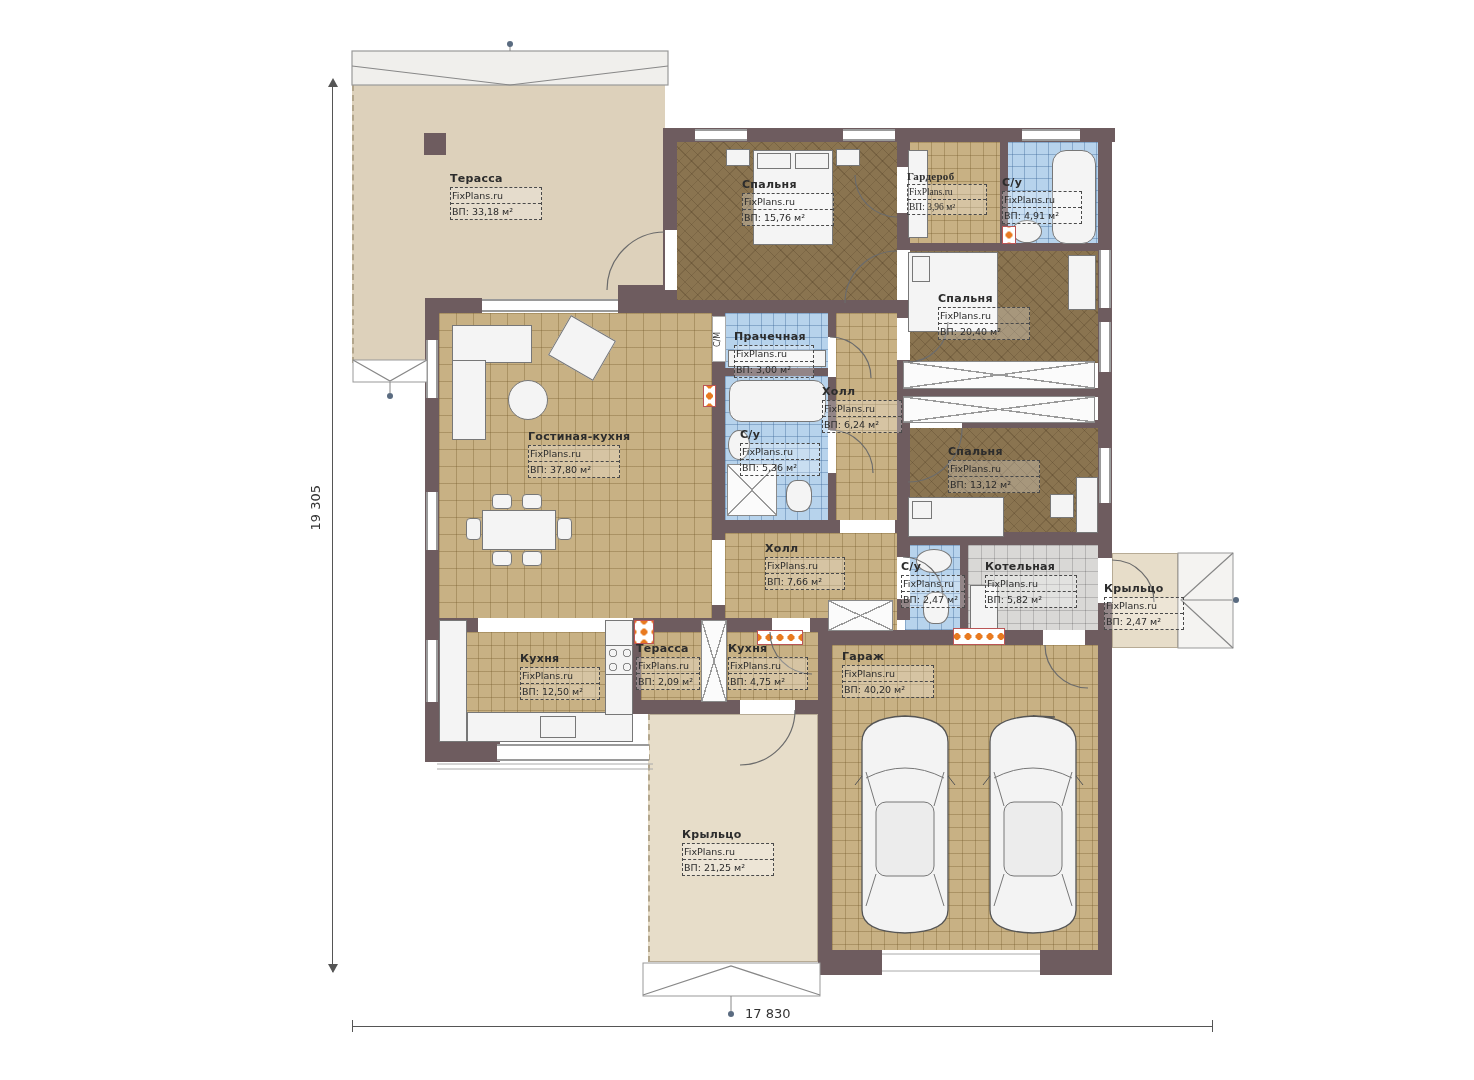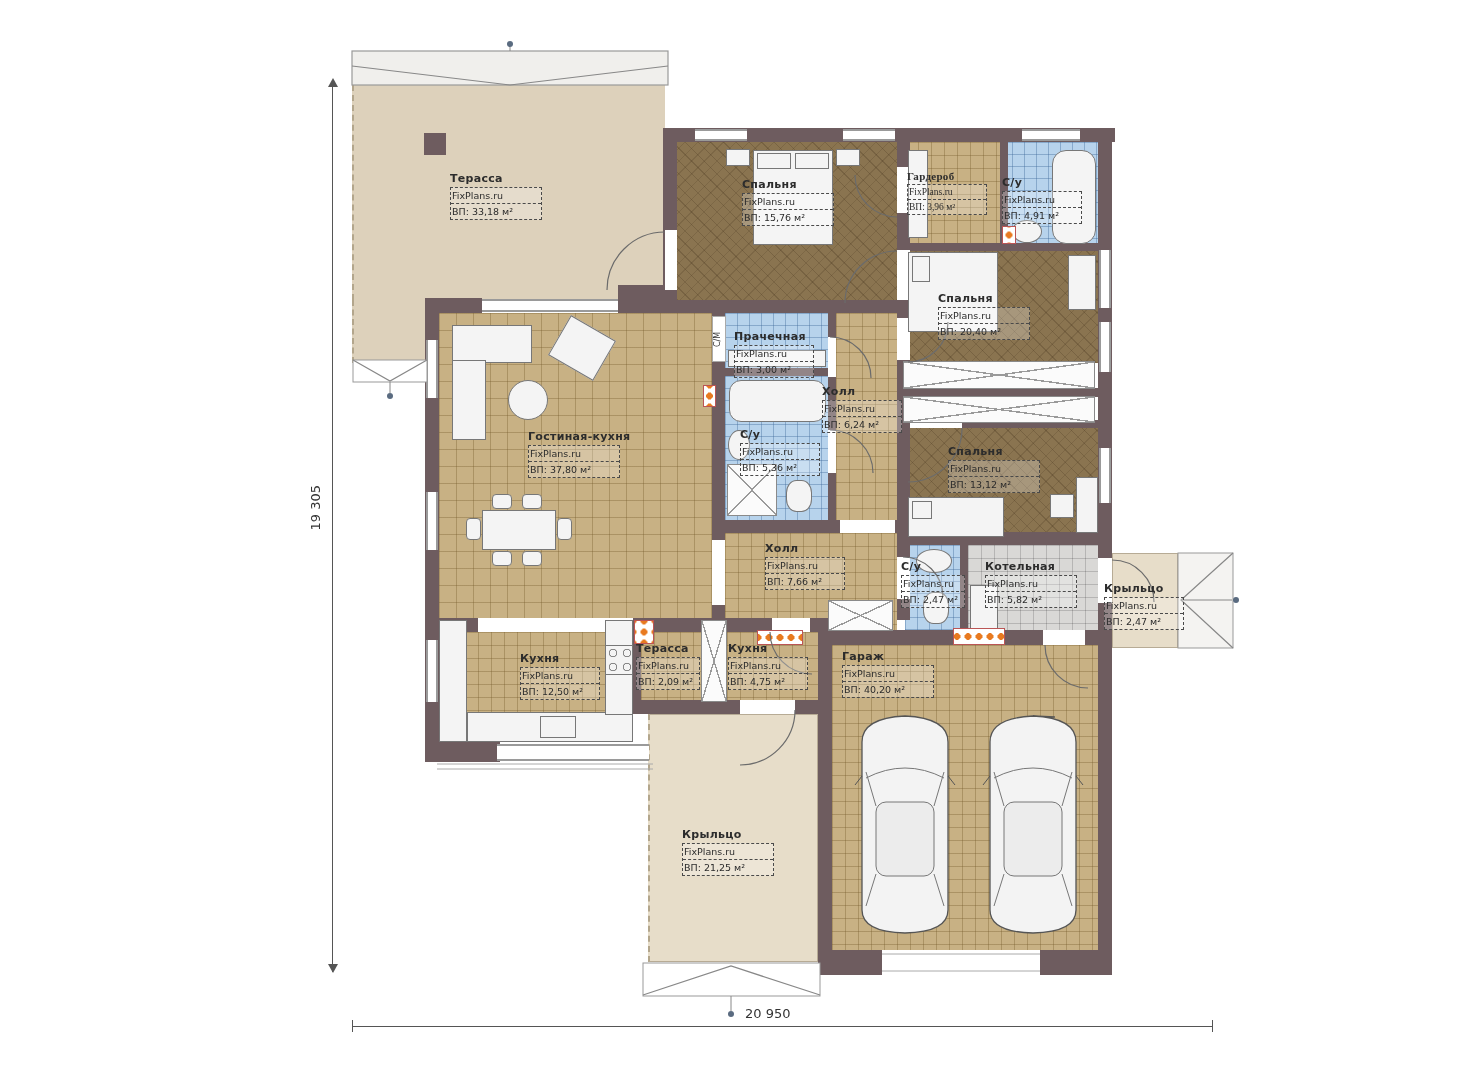--- a/index.html
+++ b/index.html
@@ -343,21 +343,21 @@
       </div>
   </div>
 
   <div class="dimline" style="left:332px;top:80px;width:1px;height:892px;"></div>
   <div class="arrow" style="left:328px;top:78px;border-left:5px solid transparent;border-right:5px solid transparent;border-bottom:9px solid #555;"></div>
   <div class="arrow" style="left:328px;top:964px;border-left:5px solid transparent;border-right:5px solid transparent;border-top:9px solid #555;"></div>
   <div class="dimlabel vert" style="position:absolute;left:308px;top:485px;">19 305</div>
   <div class="dimline" style="left:352px;top:1026px;width:861px;height:1px;"></div>
   <div class="dimline" style="left:352px;top:1020px;width:1px;height:12px;"></div>
   <div class="dimline" style="left:1212px;top:1020px;width:1px;height:12px;"></div>
-  <div class="dimlabel" style="position:absolute;left:745px;top:1006px;">20 950</div>
+  <div class="dimlabel" style="position:absolute;left:745px;top:1006px;">17 830</div>
 
   <svg class="overlay" width="1474" height="1080" viewBox="0 0 1474 1080">
 
     <g>
       <rect x="352" y="51" width="316" height="34" fill="#f0efec" stroke="#999" stroke-width="1.2"></rect>
       <path d="M 352 66 L 510 85 M 668 66 L 510 85" fill="none" stroke="#888" stroke-width="1.2"></path>
       <circle cx="510" cy="44" r="3" fill="#5a6b80"></circle>
       <line x1="510" y1="47" x2="510" y2="51" stroke="#888"></line>
     </g>
 

